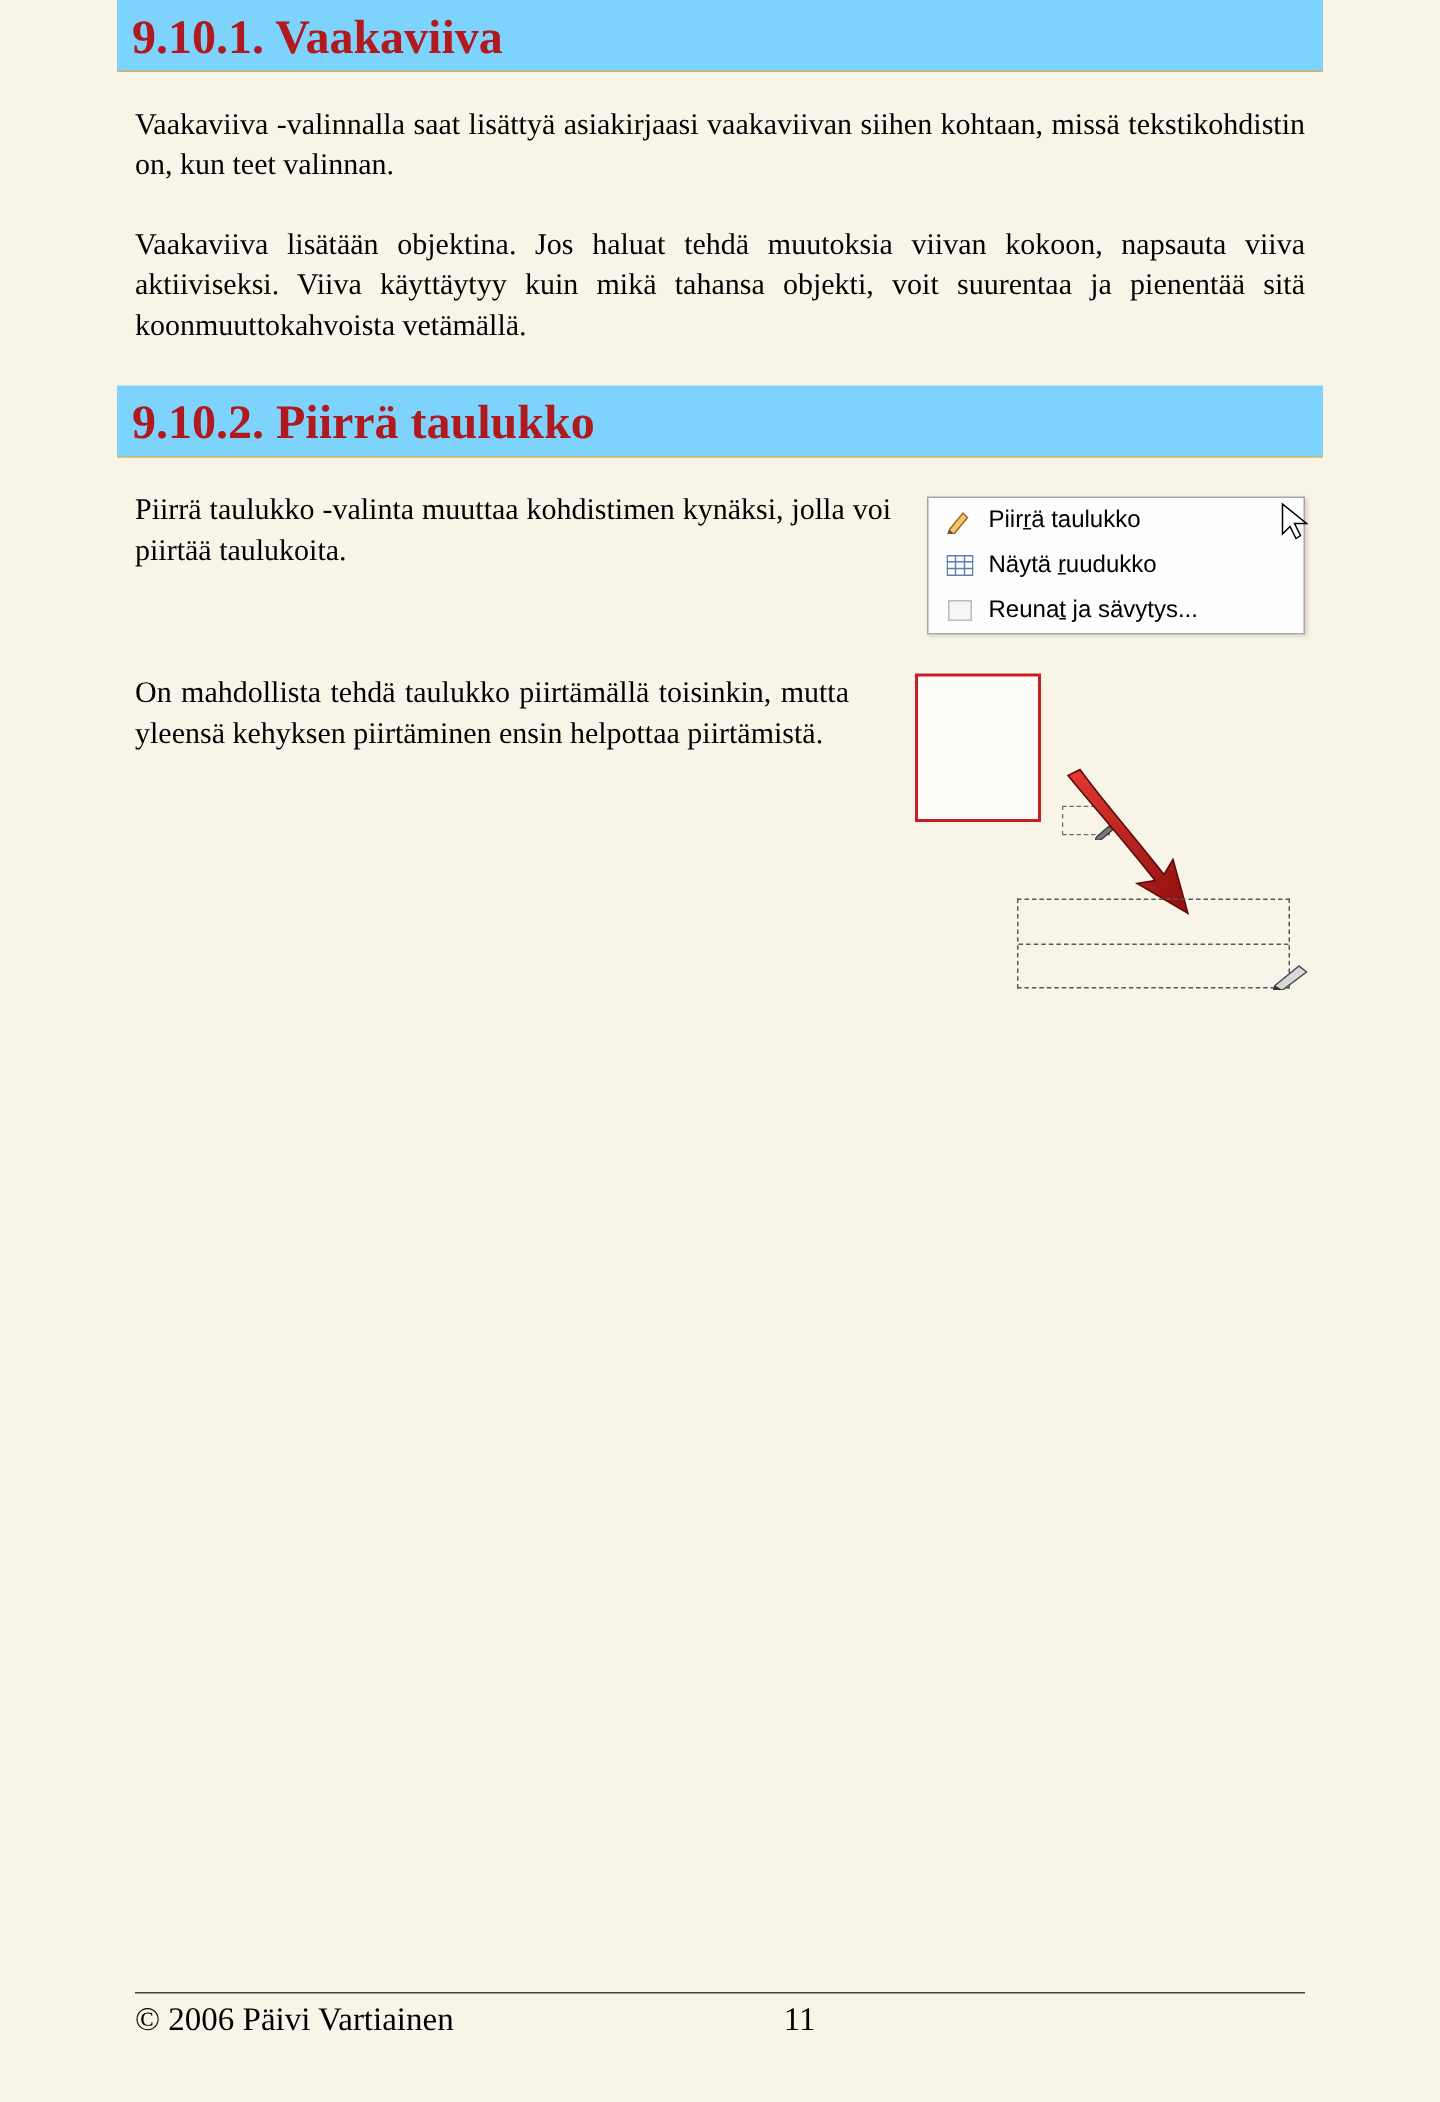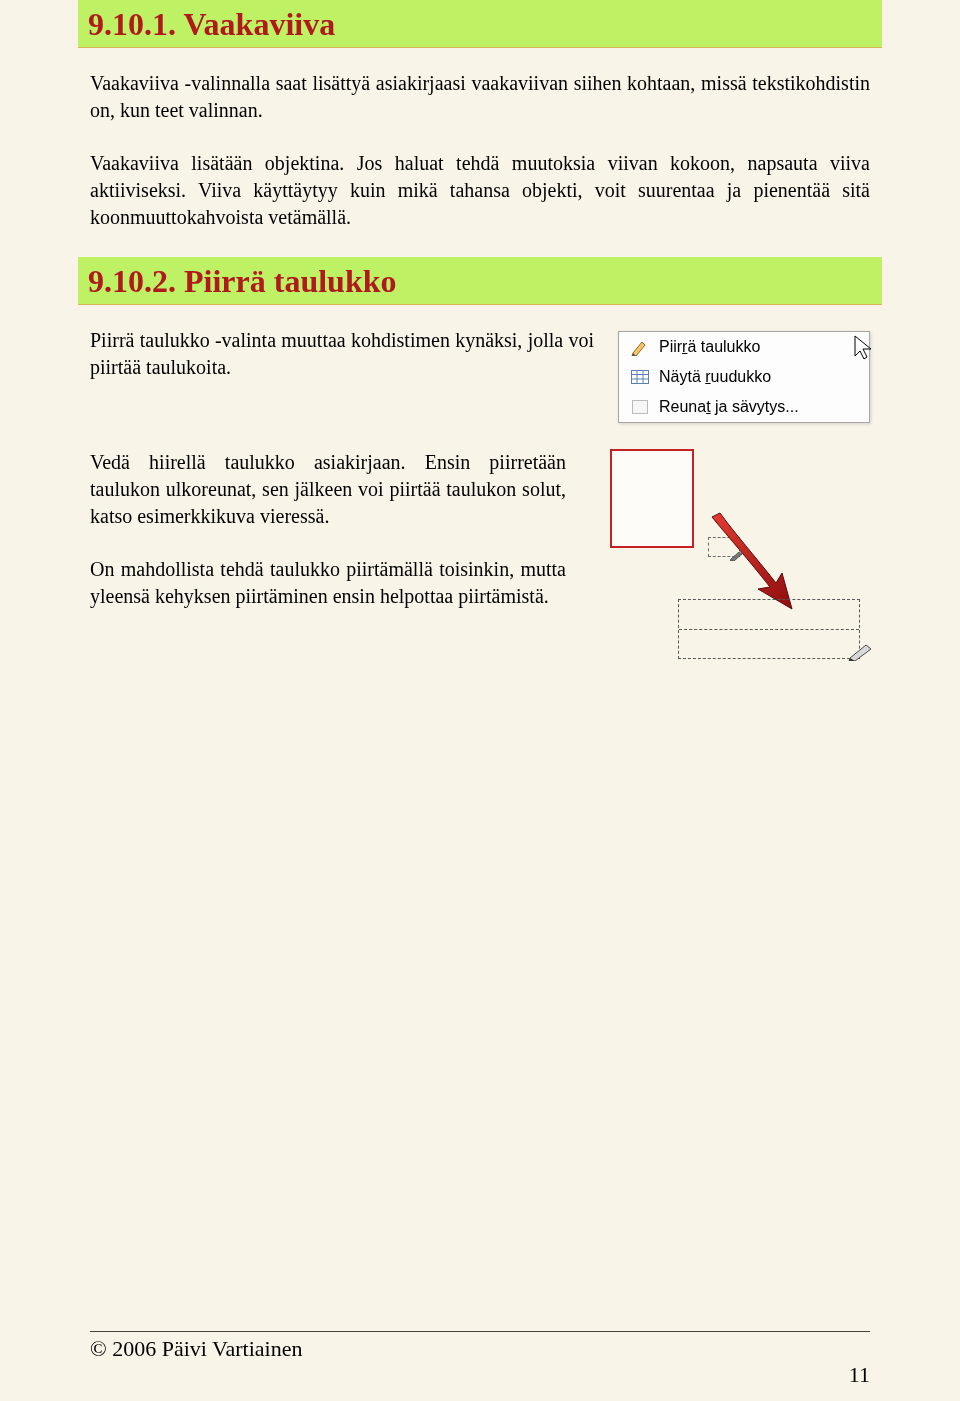--- a/index.html
+++ b/index.html
@@ -12,21 +12,21 @@
   }
   .page {
     width: 960px;
     height: 1401px;
     background: #f9f4e8;
     position: relative;
     padding: 0 90px 0 90px;
     box-sizing: border-box;
   }
   .heading {
-    background: #bef264;
+    background: #7dd3fc;
     border-bottom: 1px solid #d6b458;
     padding: 6px 10px 4px 10px;
     margin: 0 -12px 22px -12px;
   }
   .heading-text {
     color: #b0191d;
     font-size: 32px;
     font-weight: bold;
   }
   .hnum {
@@ -136,26 +136,25 @@
   }
   .pen-big {
     position: absolute;
     right: -4px;
     bottom: 14px;
   }
   .footer {
     position: absolute;
     left: 90px;
     right: 90px;
-    bottom: 13px;
+    bottom: 42px;
     border-top: 1px solid #444;
     padding-top: 4px;
     display: flex;
     font-size: 22px;
-    flex-direction: column;
   }
   .footer-left { flex: 0 0 auto; }
   .footer-page { flex: 0 0 auto; margin-left: 220px; text-align: right; }
 </style>
 </head>
 <body>
 
 <div class="page">
 
   <div class="heading">
@@ -214,21 +213,20 @@
       <span class="cursor-arrow">
         <svg width="24" height="28" viewBox="0 0 24 28">
           <path d="M2 2 L2 22 L7 17 L11 25 L14 23 L10 15 L18 15 Z" fill="#fff" stroke="#000" stroke-width="1"></path>
         </svg>
       </span>
     </div>
   </div>
 
   <div class="row">
     <div class="col-text">
-      <p class="para">Vedä hiirellä taulukko asiakirjaan. Ensin piirretään taulukon ulkoreunat, sen jälkeen voi piirtää taulukon solut, katso esimerkkikuva vieressä.</p>
       <p class="para" style="margin-bottom:0">On mahdollista tehdä taulukko piirtämällä toisinkin, mutta yleensä kehyksen piirtäminen ensin helpottaa piirtämistä.</p>
     </div>
     <div class="draw-example">
       <div class="red-box"></div>
       <div class="small-dash"></div>
       <span class="pen-tiny">
         <svg width="14" height="10" viewBox="0 0 14 10">
           <path d="M1 8 L9 1 L12 3 L4 10 L0 10 Z" fill="#777" stroke="#333" stroke-width="0.7"></path>
         </svg>
       </span>

